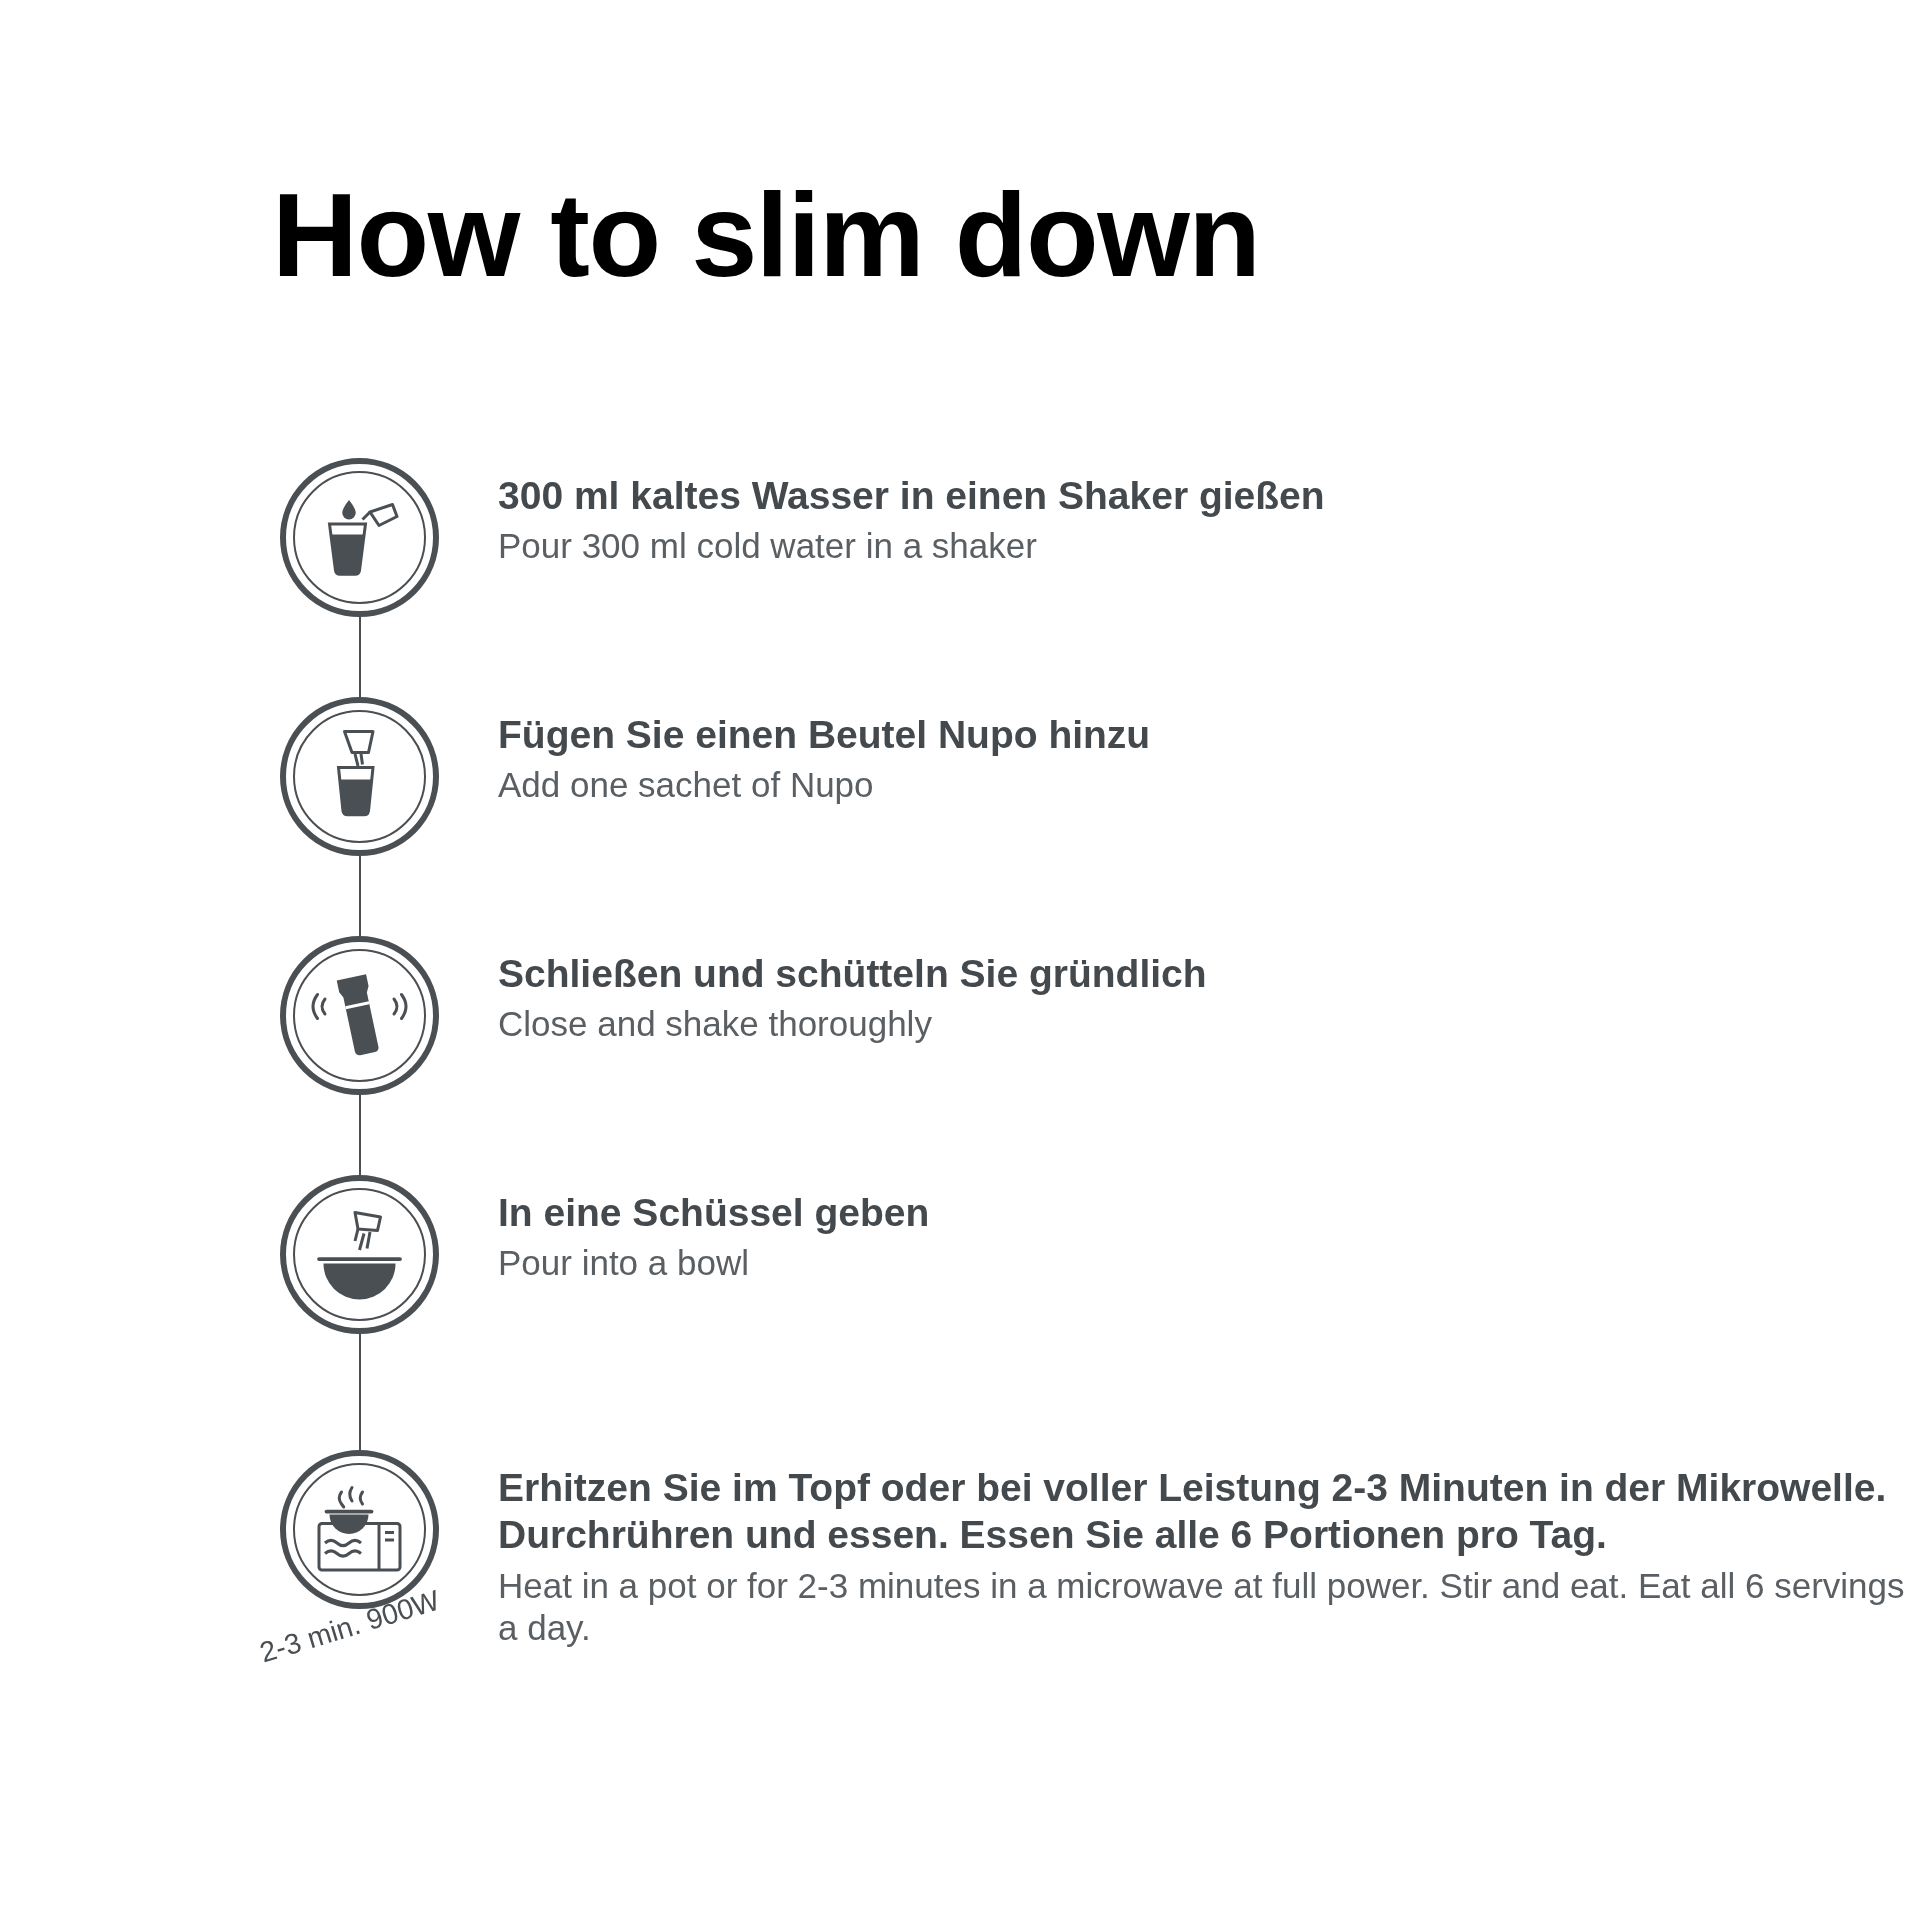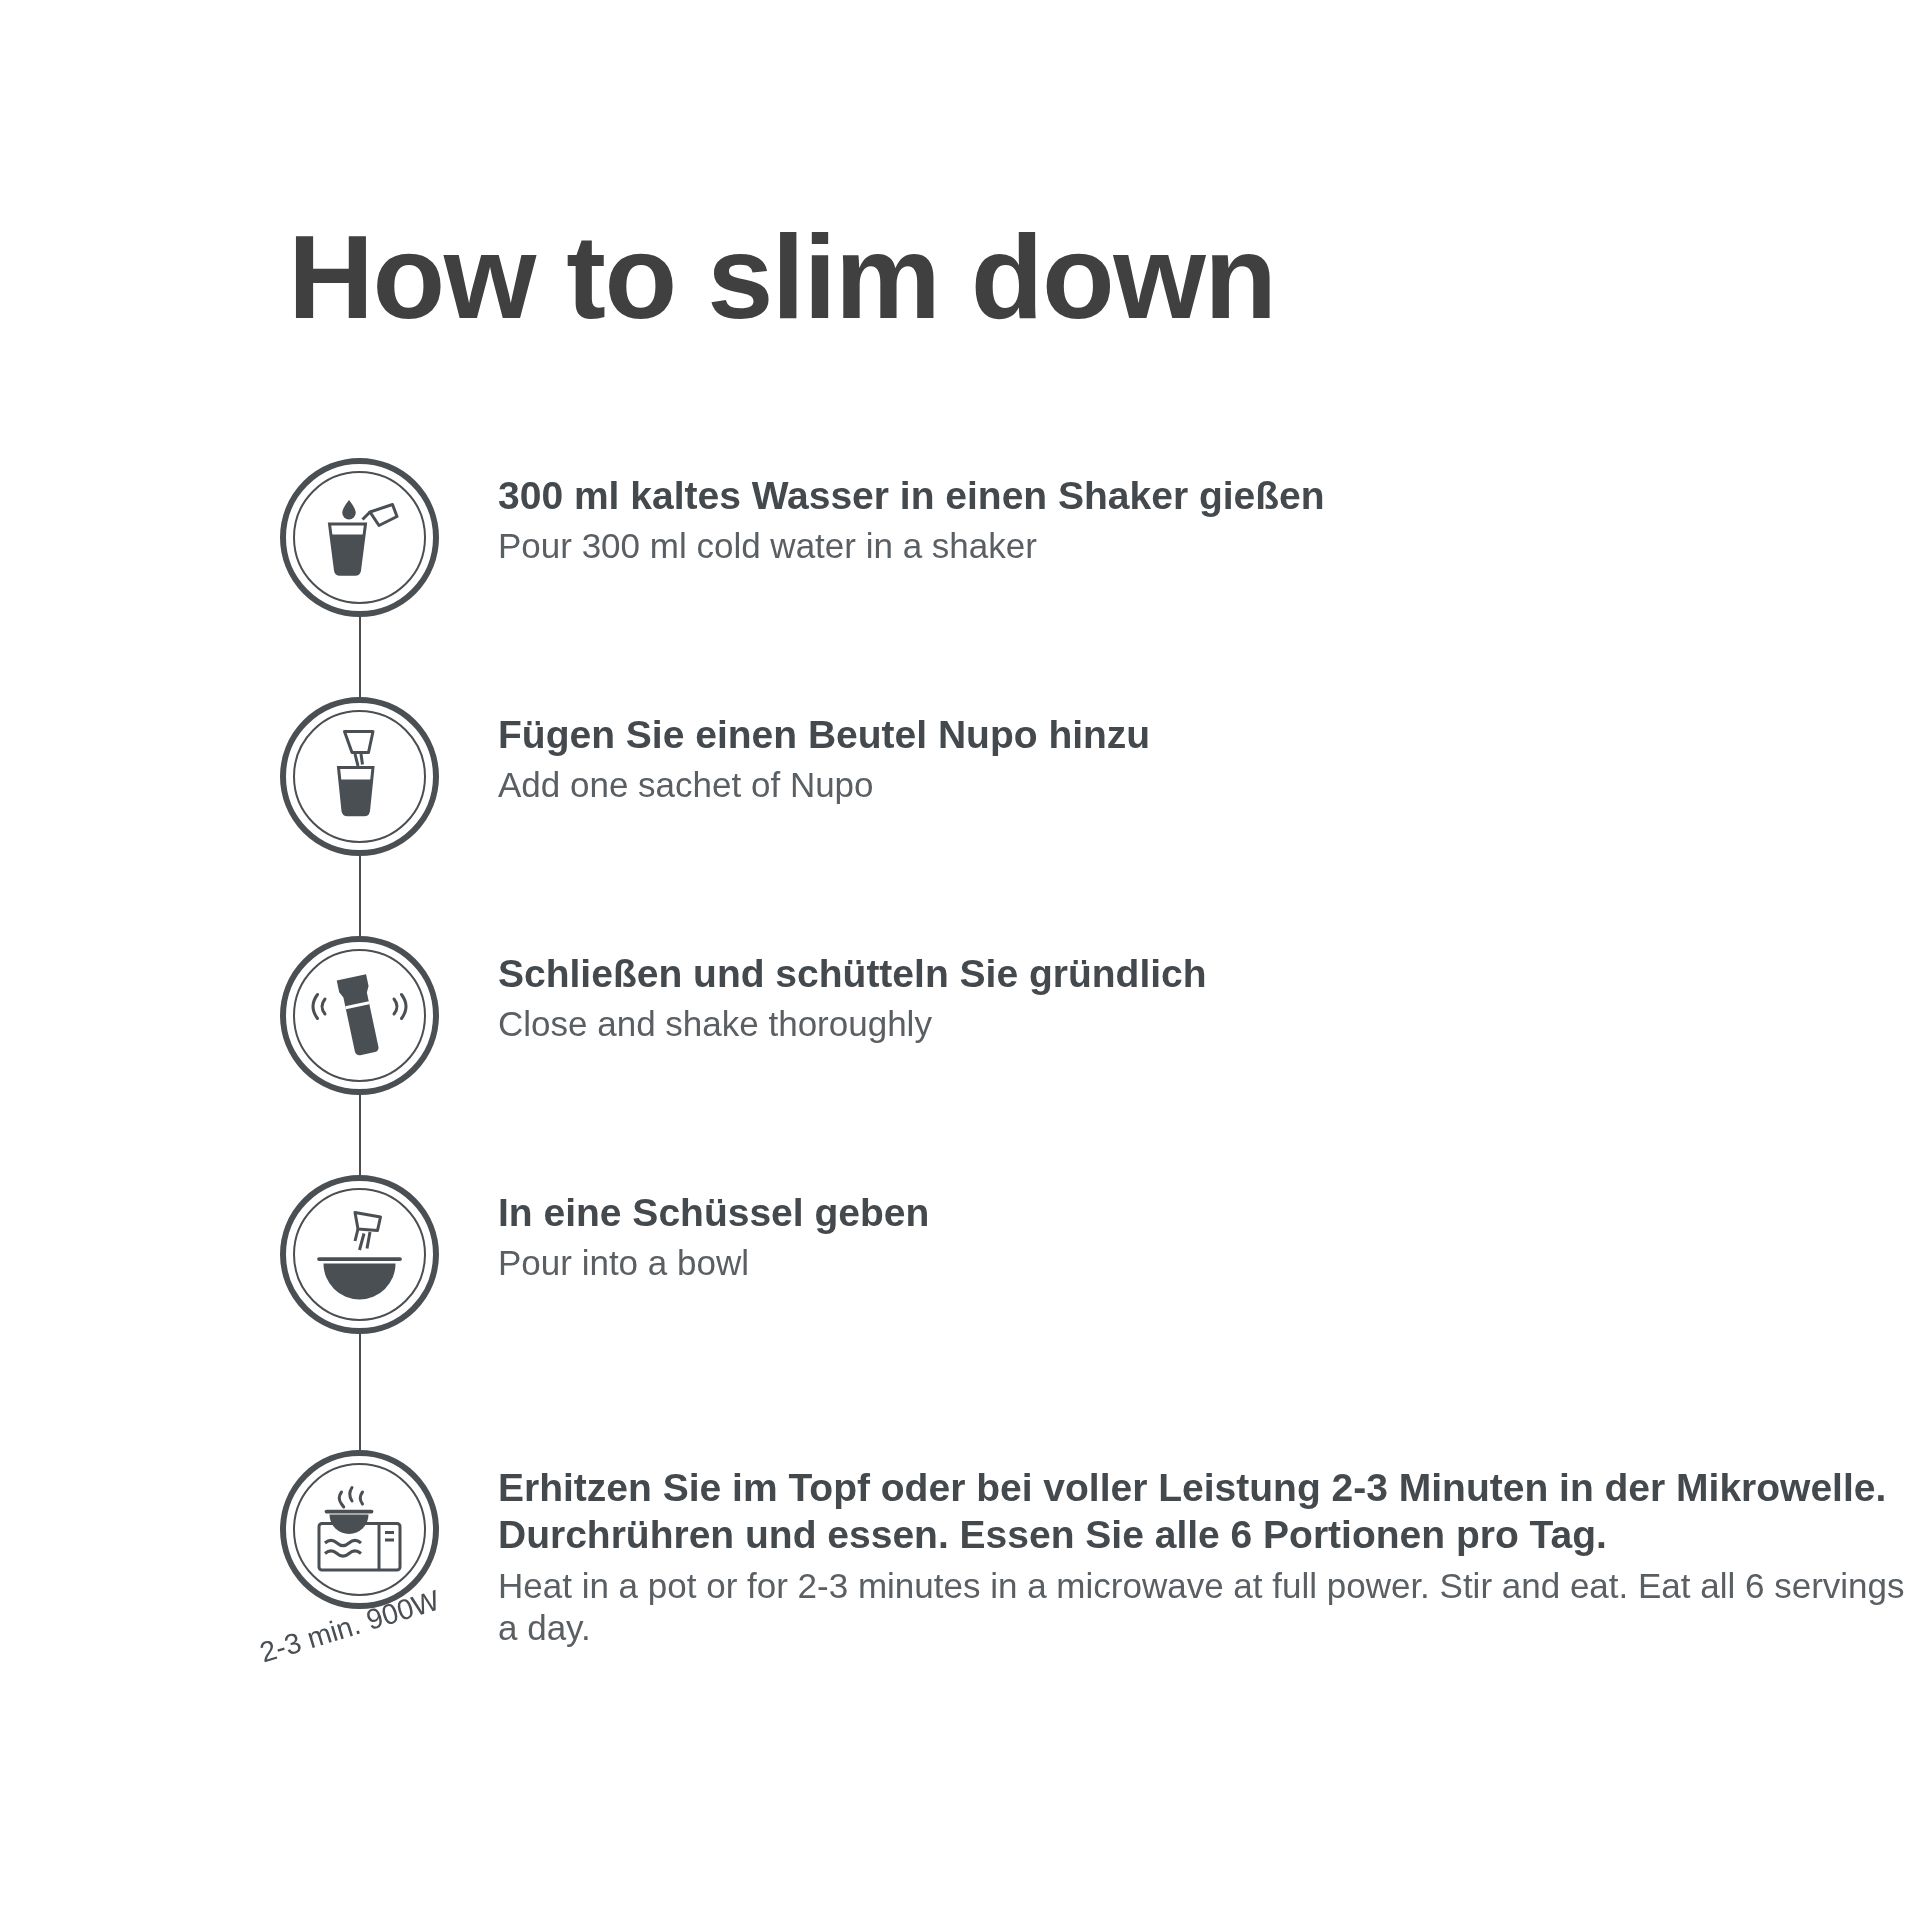--- a/index.html
+++ b/index.html
@@ -17,29 +17,28 @@
 
   .page {
     position: relative;
     width: 1924px;
     height: 1924px;
     box-sizing: border-box;
   }
 
   .title {
     position: absolute;
-    left: 288px;
+    left: 272px;
     top: 173px;
     font-size: 119px;
     font-weight: bold;
     letter-spacing: -1.5px;
-    color: #404040;
+    color: #000000;
     line-height: 1.05;
     white-space: nowrap;
-    margin-top: 42px;
   }
 
   
   .spine {
     position: absolute;
     left: 359px;
     top: 526px;
     width: 2.3px;
     height: 1007px;
     background: #4a4f54;

